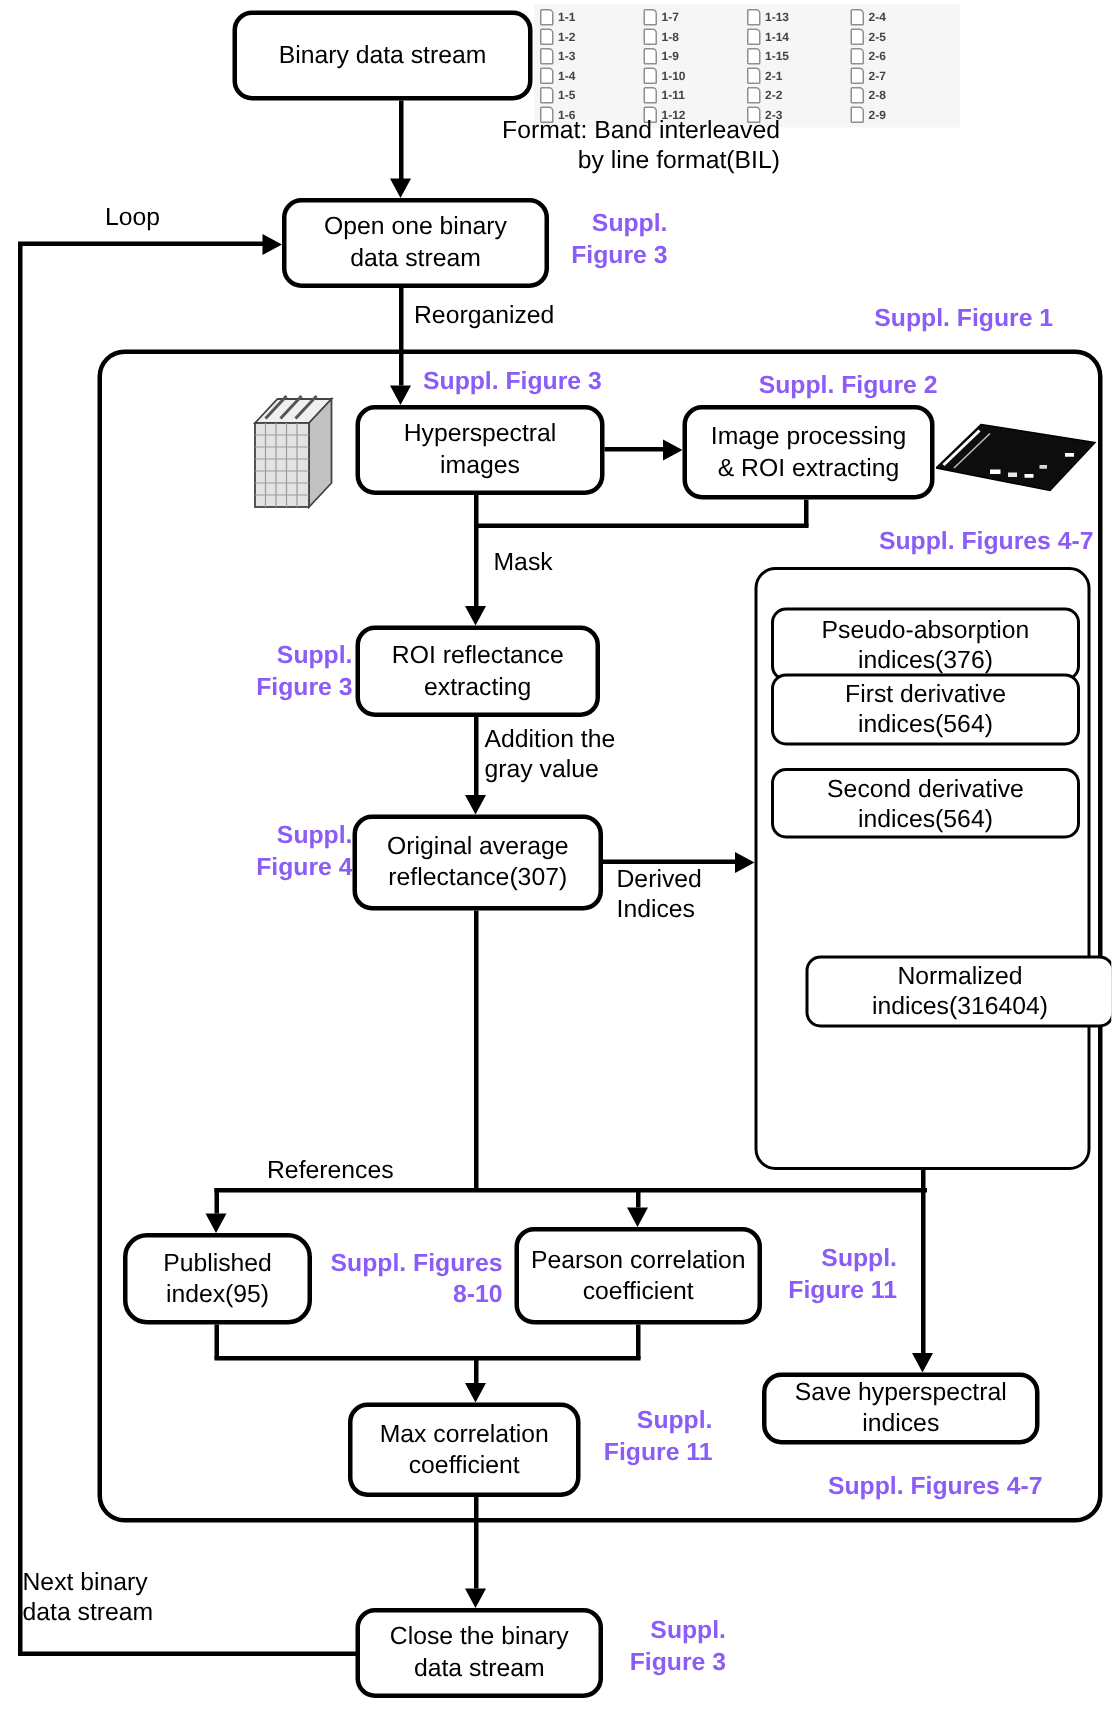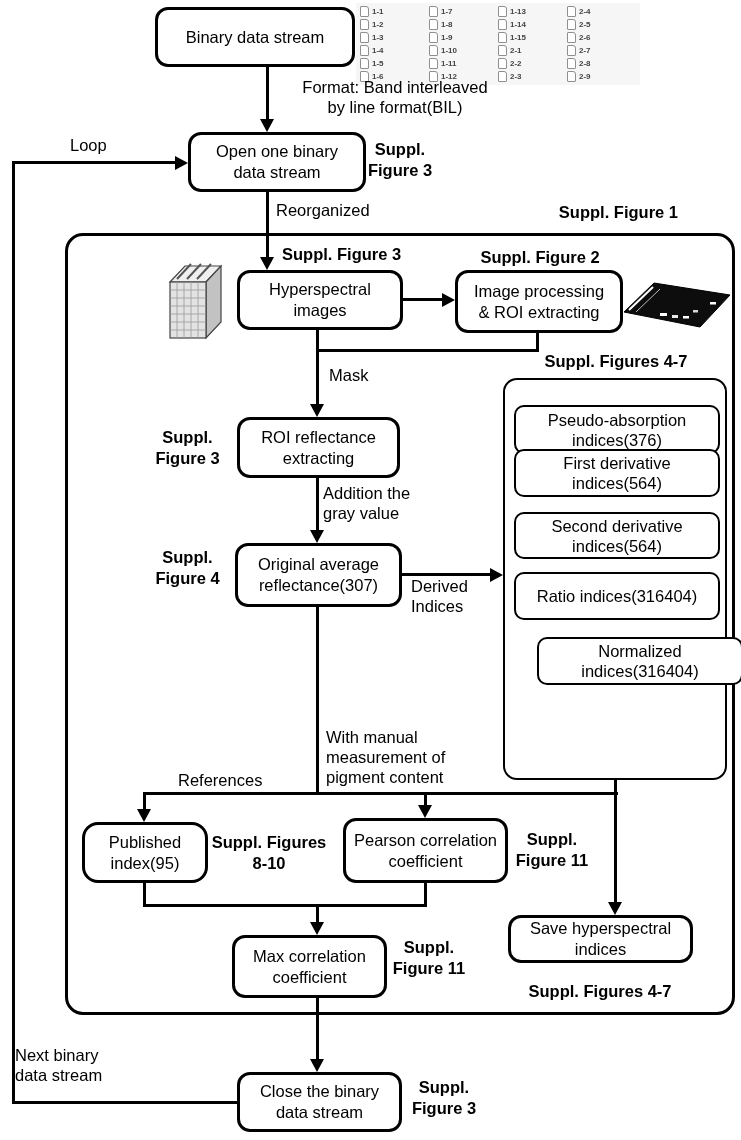--- a/index.html
+++ b/index.html
@@ -15,22 +15,22 @@
         display:flex;align-items:center;justify-content:center;text-align:center;
         font-size:16.5px;line-height:20px;white-space:pre-line;box-sizing:border-box;}
   
   .ln{position:absolute;background:#000;}
   .arr-d{position:absolute;width:0;height:0;border-left:7px solid transparent;
          border-right:7px solid transparent;border-top:13px solid #000;}
   .arr-r{position:absolute;width:0;height:0;border-top:7px solid transparent;
          border-bottom:7px solid transparent;border-left:13px solid #000;}
   
   .lbl{position:absolute;font-size:16.5px;line-height:20px;white-space:pre-line;}
-  .navy{position:absolute;font-weight:bold;color:#000000;font-size:16.5px;line-height:21px;white-space:pre-line;}
-  .ctr{text-align:center;}
+  .navy{position:absolute;font-weight:bold;color:#8b5cf6;font-size:16.5px;line-height:21px;white-space:pre-line;}
+  .ctr{text-align:right;}
   .rgt{text-align:right;}
   
   .fgrid{position:absolute;left:356px;top:3px;display:grid;
          grid-template-rows:repeat(6,13px);grid-template-columns:repeat(4,69px);
          grid-auto-flow:column;background:#f6f6f6;padding:2px 4px;}
   .fcell{display:flex;align-items:center;gap:3px;}
   .ficon{width:7px;height:9px;border:1px solid #8f8f8f;background:#fff;border-radius:1px 3px 1px 1px;display:inline-block;}
   .flabel{font-size:8px;font-weight:bold;color:#444;letter-spacing:0;}
   svg{position:absolute;display:block;}
 </style>
@@ -132,21 +132,21 @@
         <span class="ficon"></span>
         <span class="flabel">2-8</span>
       </span>
     <span class="fcell">
         <span class="ficon"></span>
         <span class="flabel">2-9</span>
       </span>
   </div>
 
   <div class="container-box" style="left:65px;top:233px;width:670px;height:782px;"></div>
-  <div class="navy rgt" style="left:523px;top:202px;width:155px;">Suppl. Figure 1</div>
+  <div class="navy rgt" style="left:565px;top:202px;width:155px;text-align:center;">Suppl. Figure 1</div>
 
   <div class="ln" style="left:266px;top:67px;width:3px;height:53px;"></div>
   <div class="arr-d" style="left:260px;top:119px;"></div>
 
   <div class="ln" style="left:12px;top:1101px;width:226px;height:3px;"></div>
   <div class="ln" style="left:12px;top:162px;width:3px;height:941px;"></div>
   <div class="ln" style="left:12px;top:161px;width:164px;height:3px;"></div>
   <div class="arr-r" style="left:175px;top:156px;"></div>
 
   <div class="ln" style="left:266px;top:192px;width:3px;height:65px;"></div>
@@ -207,21 +207,20 @@
   <div class="node" style="left:237px;top:1072px;width:165px;height:60px;">Close the binary
 data stream</div>
 
   <div class="idx-wrap" style="left:503px;top:378px;width:224px;height:402px;">
     <div class="idx-item" style="left:9px;top:5px;width:206px;height:49px;margin-top:20px;">Pseudo-absorption
 indices(376)</div>
     <div class="idx-item" style="left:9px;top:69px;width:206px;height:48px;">First derivative
 indices(564)</div>
     <div class="idx-item" style="left:9px;top:132px;width:206px;height:47px;">Second derivative
 indices(564)</div>
-    <div class="idx-item" style="left:9px;top:192px;width:206px;height:48px;">Ratio indices(316404)</div>
     <div class="idx-item" style="left:9px;top:257px;width:206px;height:48px;margin-left:23px;">Normalized
 indices(316404)</div>
   </div>
 
   <svg style="left:168px;top:262px;" width="62" height="80" viewBox="0 0 62 80">
     <polygon points="2,20 17,4 53,4 38,20" fill="#f0f0f0" stroke="#444" stroke-width="1.2"></polygon>
     <line x1="9" y1="17" x2="23" y2="2" stroke="#555" stroke-width="2"></line>
     <line x1="19" y1="17" x2="33" y2="2" stroke="#555" stroke-width="2"></line>
     <line x1="29" y1="17" x2="43" y2="2" stroke="#555" stroke-width="2"></line>
     <polygon points="38,20 53,4 53,60 38,76" fill="#c2c2c2" stroke="#444" stroke-width="1.2"></polygon>
@@ -251,23 +250,20 @@
 
   <div class="lbl" style="left:70px;top:135px;">Loop</div>
   <div class="lbl ctr" style="left:270px;top:77px;width:250px;">Format: Band interleaved
 by line format(BIL)</div>
   <div class="lbl" style="left:276px;top:200px;">Reorganized</div>
   <div class="lbl" style="left:329px;top:365px;">Mask</div>
   <div class="lbl" style="left:323px;top:483px;">Addition the
 gray value</div>
   <div class="lbl" style="left:411px;top:576px;">Derived
 Indices</div>
-  <div class="lbl" style="left:326px;top:727px;">With manual
-measurement of
-pigment content</div>
   <div class="lbl" style="left:178px;top:770px;">References</div>
   <div class="lbl" style="left:15px;top:1045px;">Next binary
 data stream</div>
 
   <div class="navy ctr" style="left:355px;top:139px;width:90px;">Suppl.
 Figure 3</div>
   <div class="navy" style="left:282px;top:244px;">Suppl. Figure 3</div>
   <div class="navy ctr" style="left:455px;top:247px;width:170px;">Suppl. Figure 2</div>
   <div class="navy ctr" style="left:503px;top:351px;width:226px;">Suppl. Figures 4-7</div>
   <div class="navy ctr" style="left:140px;top:427px;width:95px;">Suppl.

